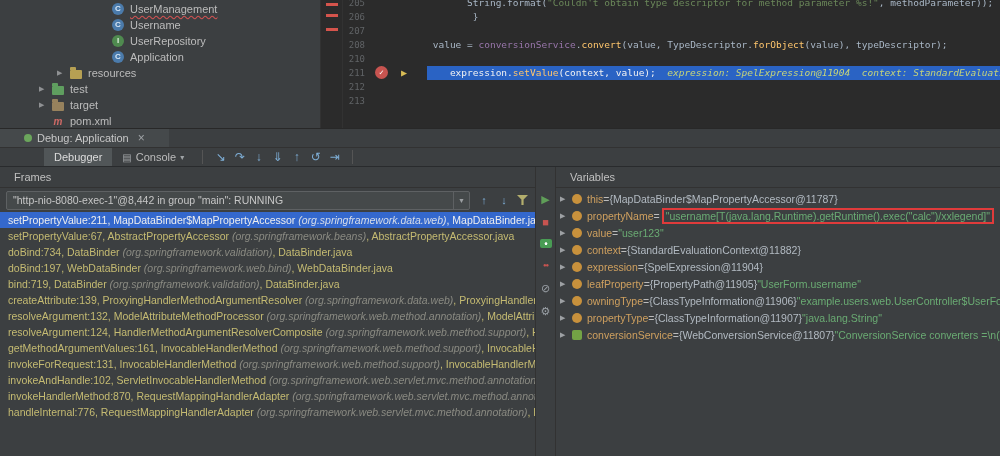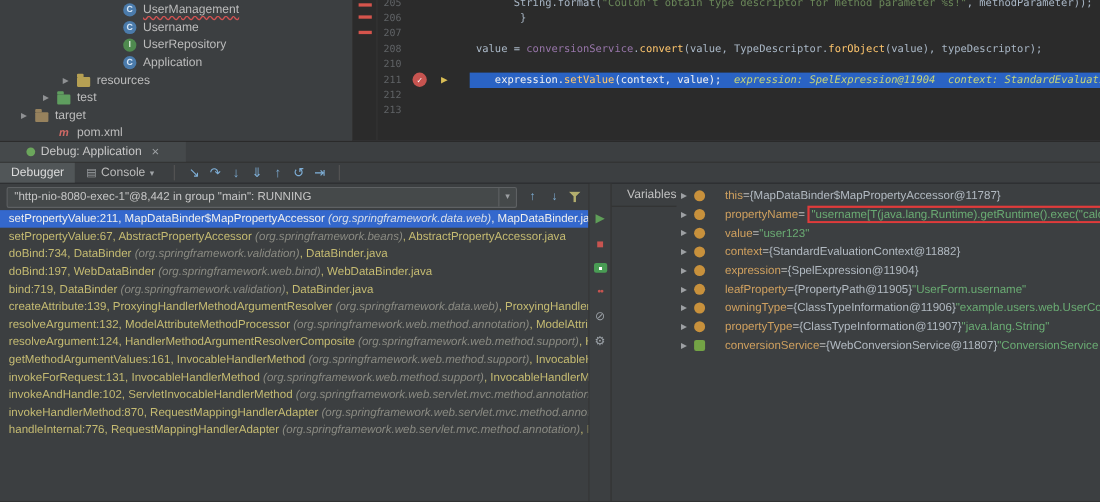--- a/index.html
+++ b/index.html
@@ -42,21 +42,21 @@
 .bp{position:absolute;left:6px;top:0;width:13px;height:13px;border-radius:50%;background:#c75450;color:#fff;font-size:8px;line-height:13px;text-align:center;}
 .exec-arrow{position:absolute;left:32px;top:0;color:#d9bd55;font-size:10px;}
 
 
 .titlebar{height:19px;background:#3c3f41;border-top:1px solid #282828;display:flex;align-items:center;}
 .title-tab{display:flex;align-items:center;gap:5px;height:100%;padding:0 24px;background:#45494b;color:#c7c7c7;font-size:11px;}
 .bugdot{width:8px;height:8px;border-radius:50%;background:#6ba65c;}
 .closex{color:#9fa3a6;font-size:12px;margin-left:4px;cursor:default;}
 
 
-.toolbar{height:20px;background:#3c3f41;border-top:1px solid #323232;border-bottom:1px solid #292b2d;display:flex;align-items:center;}
+.toolbar{height:20px;background:#3c3f41;border-top:1px solid #323232;border-bottom:1px solid #292b2d;display:flex;align-items:center;padding-left:44px;}
 .dtab{height:100%;display:flex;align-items:center;gap:4px;padding:0 10px;font-size:11px;color:#bbbbbb;}
 .dtab.active{background:#515658;color:#dcdcdc;}
 .console-ic{color:#9fa3a6;font-size:10px;}
 .caret{font-size:8px;color:#9fa3a6;}
 .vsep{width:1px;height:14px;background:#555;margin:0 8px;flex:none;}
 .steps{display:flex;align-items:center;}
 .stepicon{width:19px;text-align:center;color:#7eaed6;font-size:12px;}
 
 
 .panels{display:flex;height:289px;}
@@ -73,27 +73,27 @@
 .frame-row{height:16px;line-height:16px;padding-left:8px;font-size:10.5px;white-space:nowrap;overflow:hidden;color:#c5bb72;}
 .frame-row .fp{color:#8a8a82;font-style:italic;}
 .frame-row.sel{background:#3468cd;color:#eeeeee;}
 .frame-row.sel .fp{color:#d7dde8;}
 
 .sidebar{width:20px;flex:none;border-right:1px solid #323232;display:flex;flex-direction:column;align-items:center;padding-top:26px;gap:11px;background:#3c3f41;}
 .sideicon{font-size:11px;line-height:12px;text-align:center;}
 .icon-camera{width:12px;height:9px;border-radius:2px;background:radial-gradient(circle at 50% 55%,#ffffff 1.5px,#499c54 1.6px);}
 .bp2{font-size:6px;letter-spacing:-1px;color:#c75450;}
 
-.vars{flex:1;display:flex;flex-direction:row;overflow:hidden;}
+.vars{flex:1;display:flex;flex-direction:column;overflow:hidden;}
 .vars-list{padding-top:2px;}
 .var-row{height:17px;display:flex;align-items:center;padding-left:4px;font-size:10.5px;white-space:nowrap;overflow:hidden;}
 .varrow{width:12px;flex:none;font-size:7px;color:#9da0a3;}
 .vicon{width:10px;height:10px;flex:none;border-radius:50%;background:#c8913c;margin-right:5px;}
 .vicon.func{background:#73a345;border-radius:2px;}
-.vname{color:#cfa05f;margin-left:13px;}
+.vname{color:#cfa05f;}
 .vplain{color:#bbbbbb;}
 .vref{color:#b2bac2;}
 .vstr{color:#6aab73;}
 .redbox{border:2px solid #e03b3b;padding:0 2px;margin-left:2px;display:inline-block;line-height:12px;}
 </style>
 </head>
 <body>
 
 <div id="app">
 
@@ -122,21 +122,21 @@
         <div class="tree-row" style="padding-left: 57px;">
           <span class="chevron">▶</span>
           <span class="ticon folder-resources"></span>
           <span class="tlabel">resources</span>
         </div>
         <div class="tree-row" style="padding-left: 39px;">
           <span class="chevron">▶</span>
           <span class="ticon folder-test"></span>
           <span class="tlabel">test</span>
         </div>
-        <div class="tree-row" style="padding-left: 19px; align-items: center;">
+        <div class="tree-row" style="padding-left: 39px; align-items: center;">
           <span class="chevron">▶</span>
           <span class="ticon folder-target"></span>
           <span class="tlabel">target</span>
         </div>
         <div class="tree-row" style="padding-left: 39px;">
           <span class="chevron"></span>
           <span class="ticon maven">m</span>
           <span class="tlabel">pom.xml</span>
         </div>
       </div>
@@ -219,20 +219,23 @@
         <span class="stepicon">⇓</span>
         <span class="stepicon">↑</span>
         <span class="stepicon">↺</span>
         <span class="stepicon">⇥</span>
       </div>
     <div class="vsep"></div>
   </div>
 
   <div class="panels">
     <div class="frames">
+      <div class="panel-header">
+        <span>Frames</span>
+      </div>
       <div class="thread-row">
         <div class="thread-combo">
           <span class="thread-text">"http-nio-8080-exec-1"@8,442 in group "main": RUNNING</span>
           <span class="combo-caret">▼</span>
         </div>
         <div class="fr-icons">
             <span class="fricon">↑</span>
             <span class="fricon">↓</span>
             <span class="icon-funnel"></span>
           </div>

